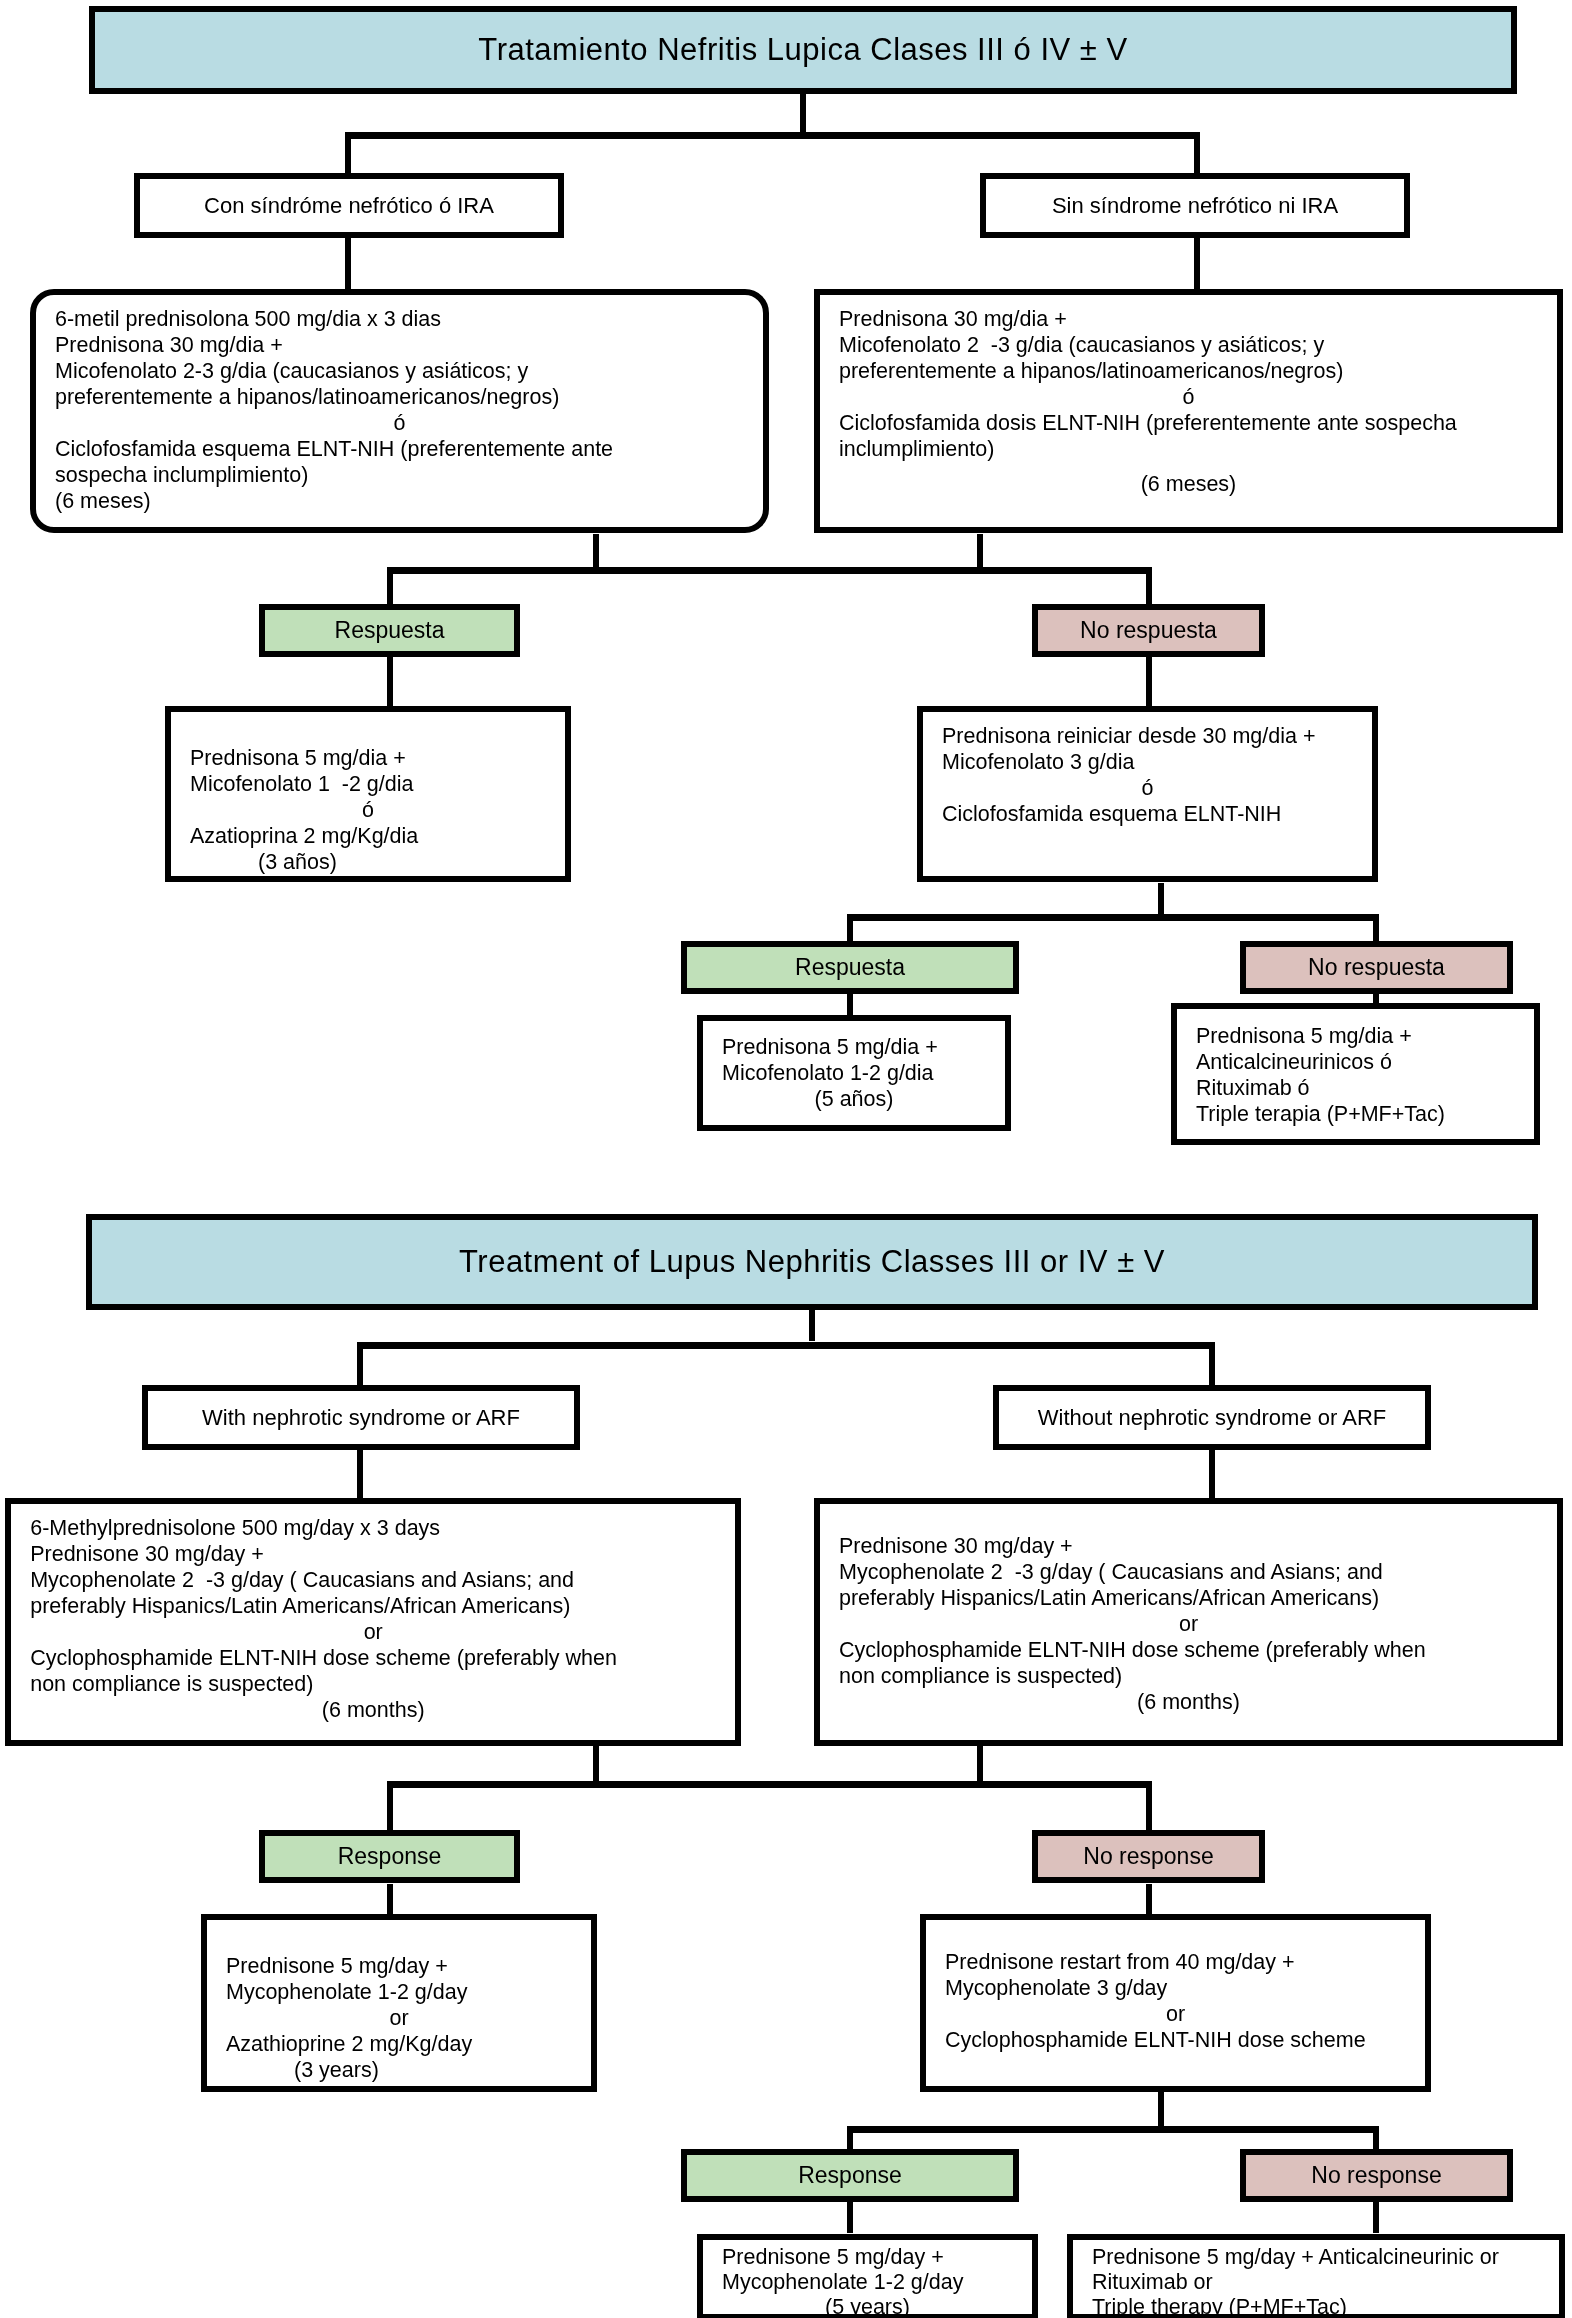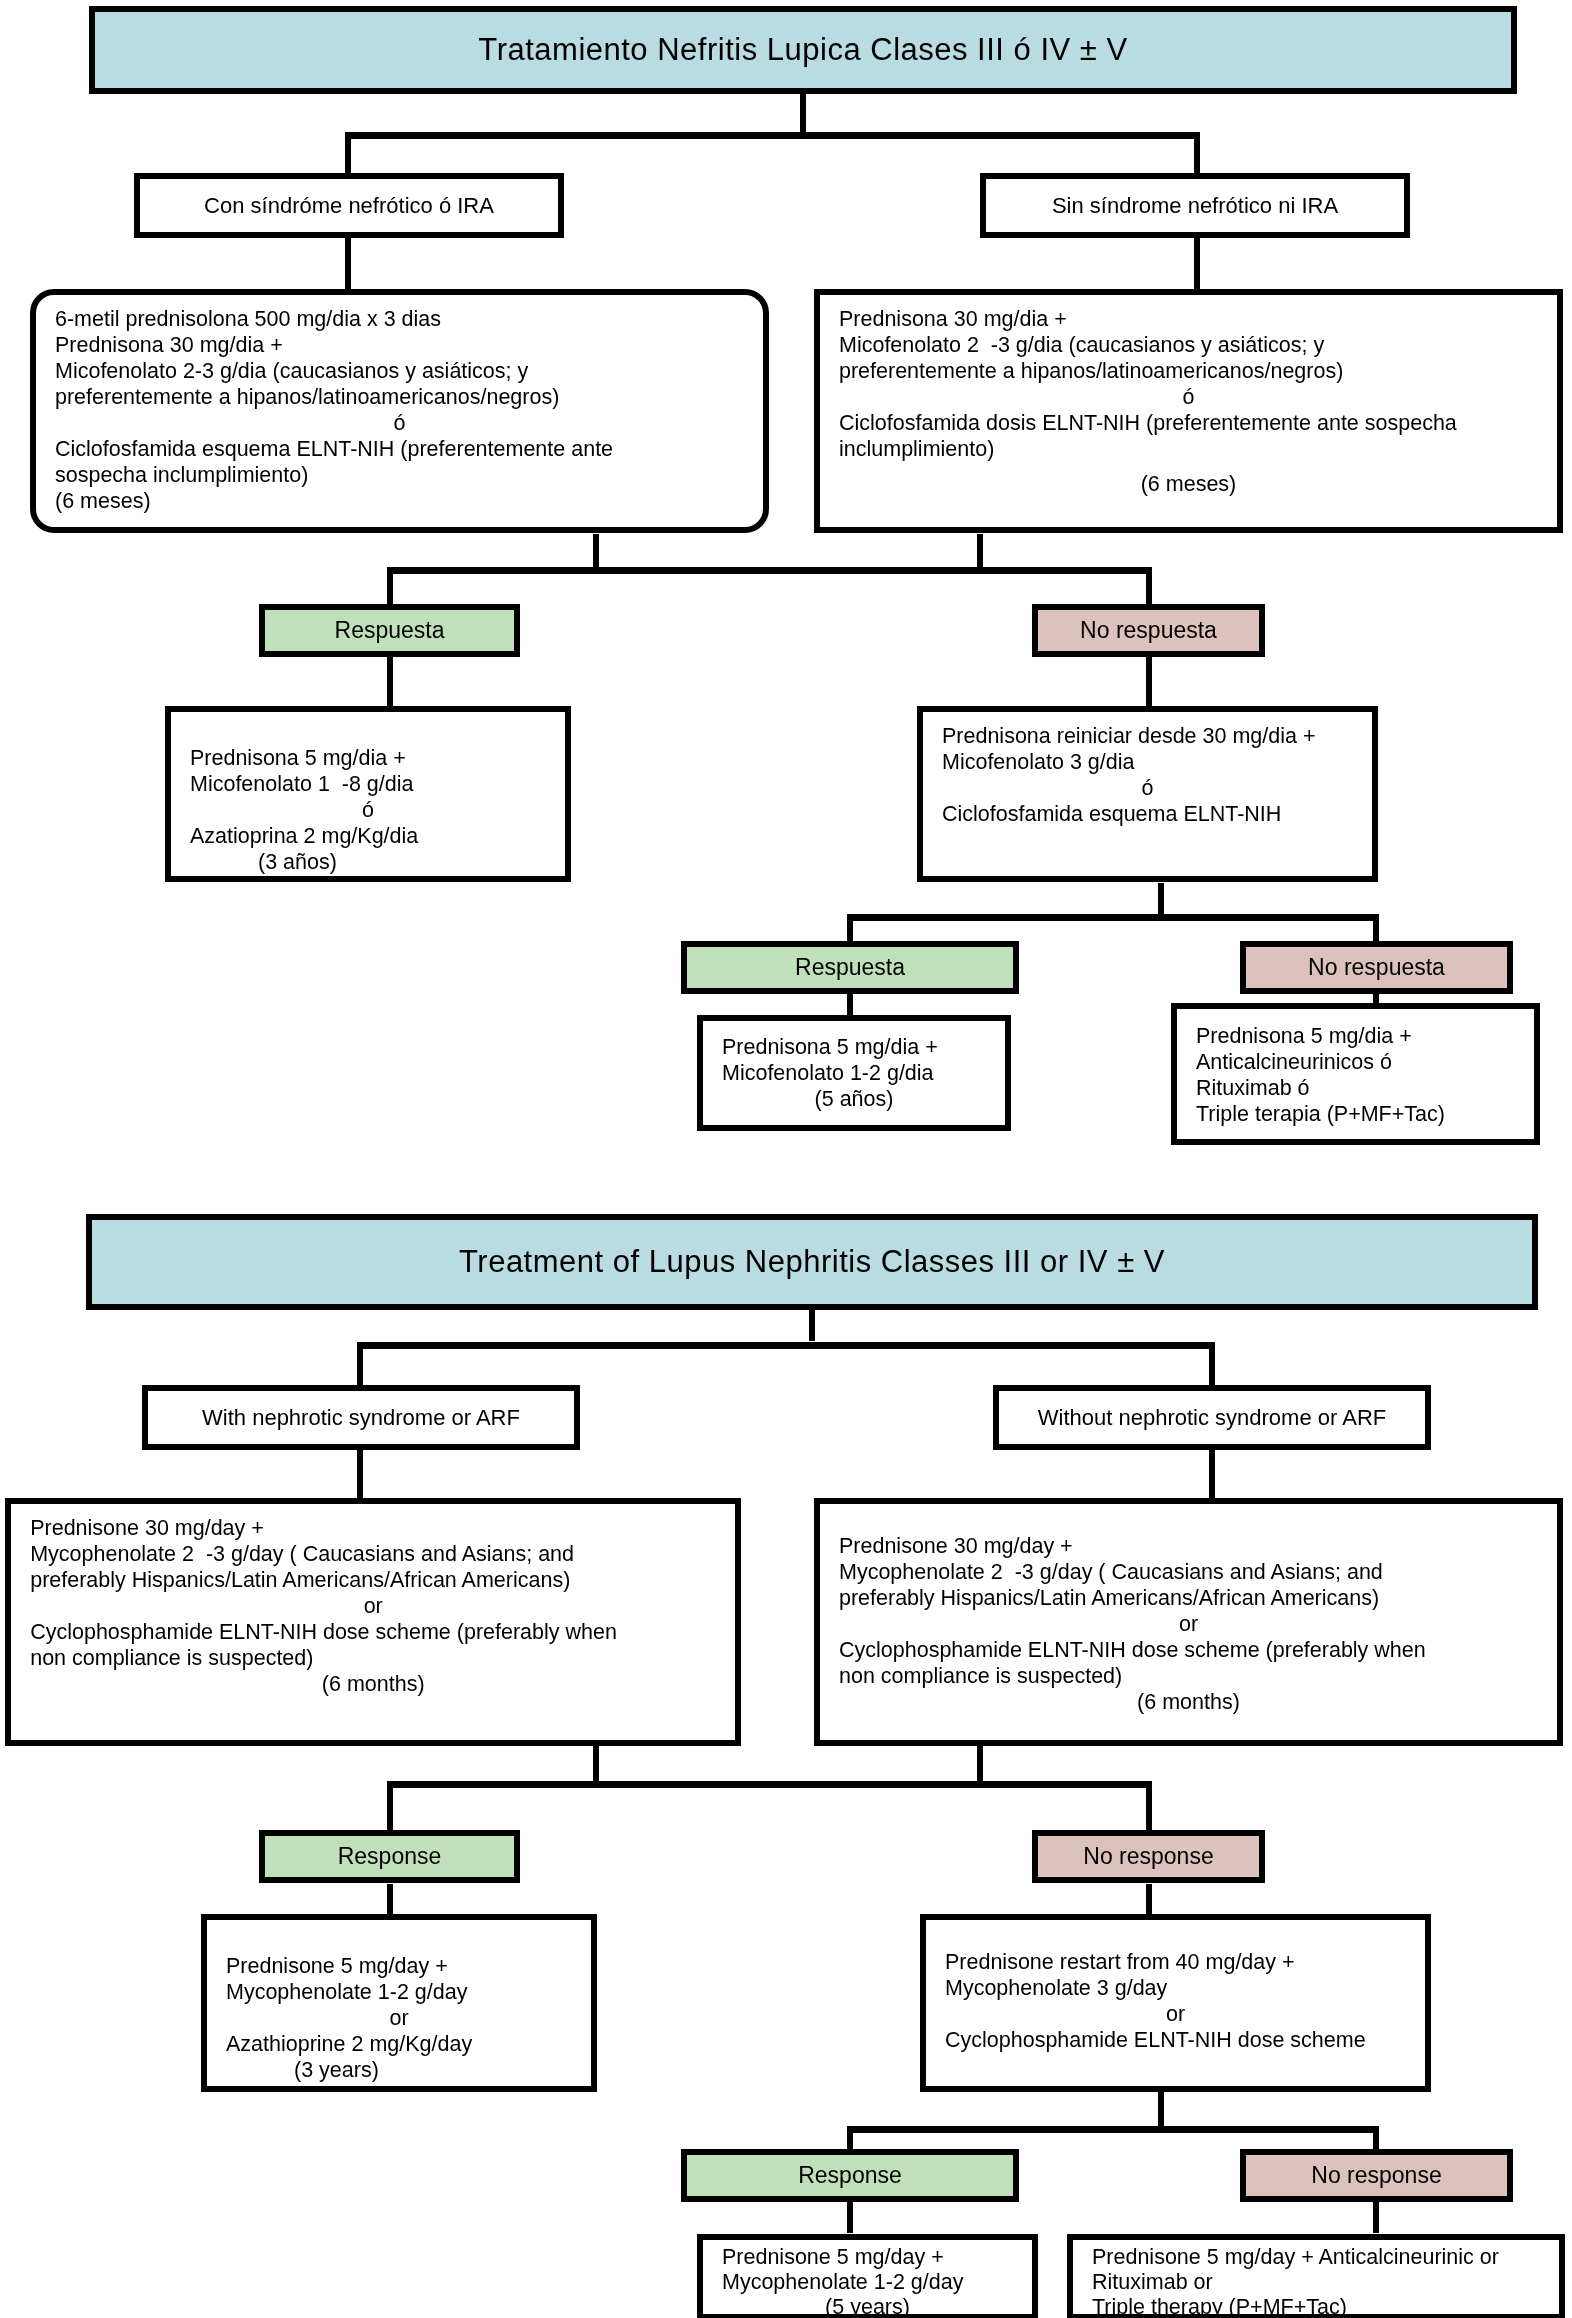--- a/index.html
+++ b/index.html
@@ -84,21 +84,21 @@
 </div>
 <div class="box label pink" style="left:1032px;top:604px;width:233px;height:53px;">
   <span>No respuesta</span>
 </div>
 
 <div class="vline" style="left:387px;top:657px;height:49px;"></div>
 <div class="vline" style="left:1146px;top:657px;height:49px;"></div>
 
 <div class="box txt" style="left:165px;top:706px;width:406px;height:176px;padding-top:32.5px;">
   <div class="line">Prednisona 5 mg/dia +</div>
-  <div class="line">Micofenolato 1  -8 g/dia</div>
+  <div class="line">Micofenolato 1  -2 g/dia</div>
   <div class="line center">ó</div>
   <div class="line">Azatioprina 2 mg/Kg/dia</div>
   <div class="line ind">(3 años)</div>
 </div>
 
 <div class="box txt" style="left:917px;top:706px;width:461px;height:176px;">
   <div class="line">Prednisona reiniciar desde 30 mg/dia +</div>
   <div class="line">Micofenolato 3 g/dia</div>
   <div class="line center">ó</div>
   <div class="line">Ciclofosfamida esquema ELNT-NIH</div>
@@ -145,20 +145,21 @@
   <span>With nephrotic syndrome or ARF</span>
 </div>
 <div class="box label" style="left:993px;top:1385px;width:438px;height:65px;font-size:22px;">
   <span>Without nephrotic syndrome or ARF</span>
 </div>
 
 <div class="vline" style="left:357px;top:1450px;height:48px;"></div>
 <div class="vline" style="left:1209px;top:1450px;height:48px;"></div>
 
 <div class="box txt" style="left:5.2px;top:1498px;width:736px;height:248px;">
+  <div class="line">6-Methylprednisolone 500 mg/day x 3 days</div>
   <div class="line">Prednisone 30 mg/day +</div>
   <div class="line">Mycophenolate 2  -3 g/day ( Caucasians and Asians; and</div>
   <div class="line">preferably Hispanics/Latin Americans/African Americans)</div>
   <div class="line center">or</div>
   <div class="line">Cyclophosphamide ELNT-NIH dose scheme (preferably when</div>
   <div class="line">non compliance is suspected)</div>
   <div class="line center">(6 months)</div>
 </div>
 
 <div class="box txt" style="left:814px;top:1498px;width:749px;height:248px;padding-top:29px;">

